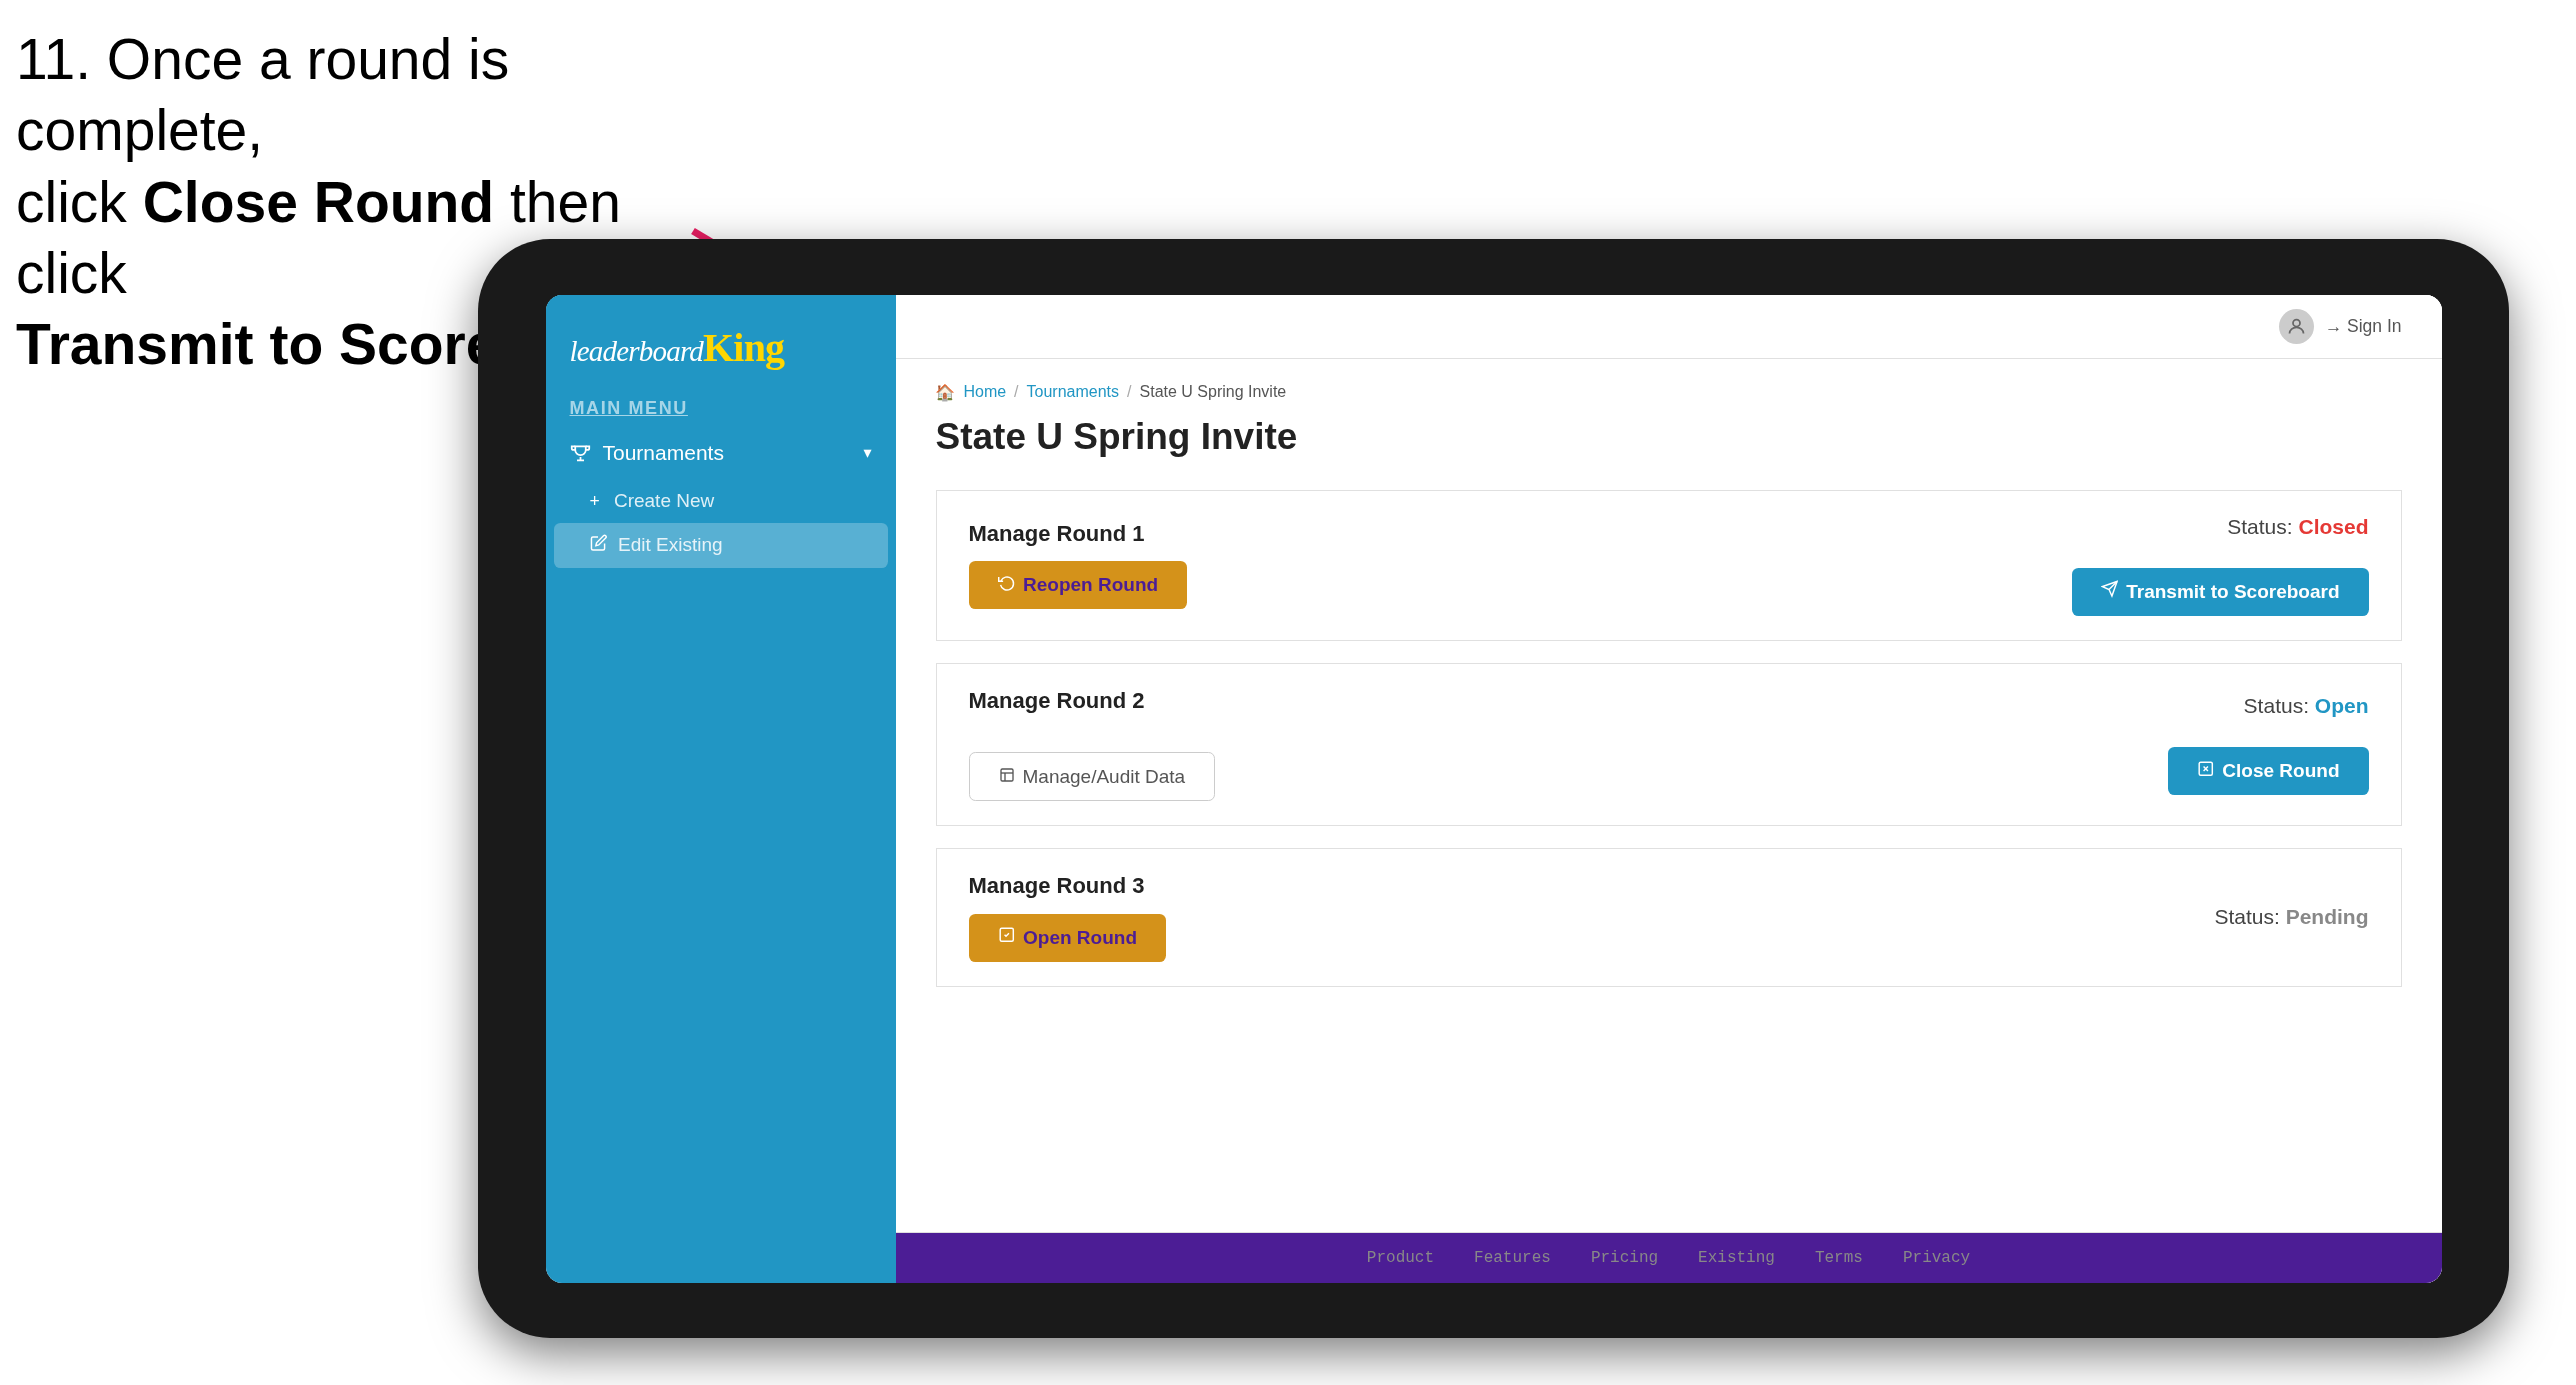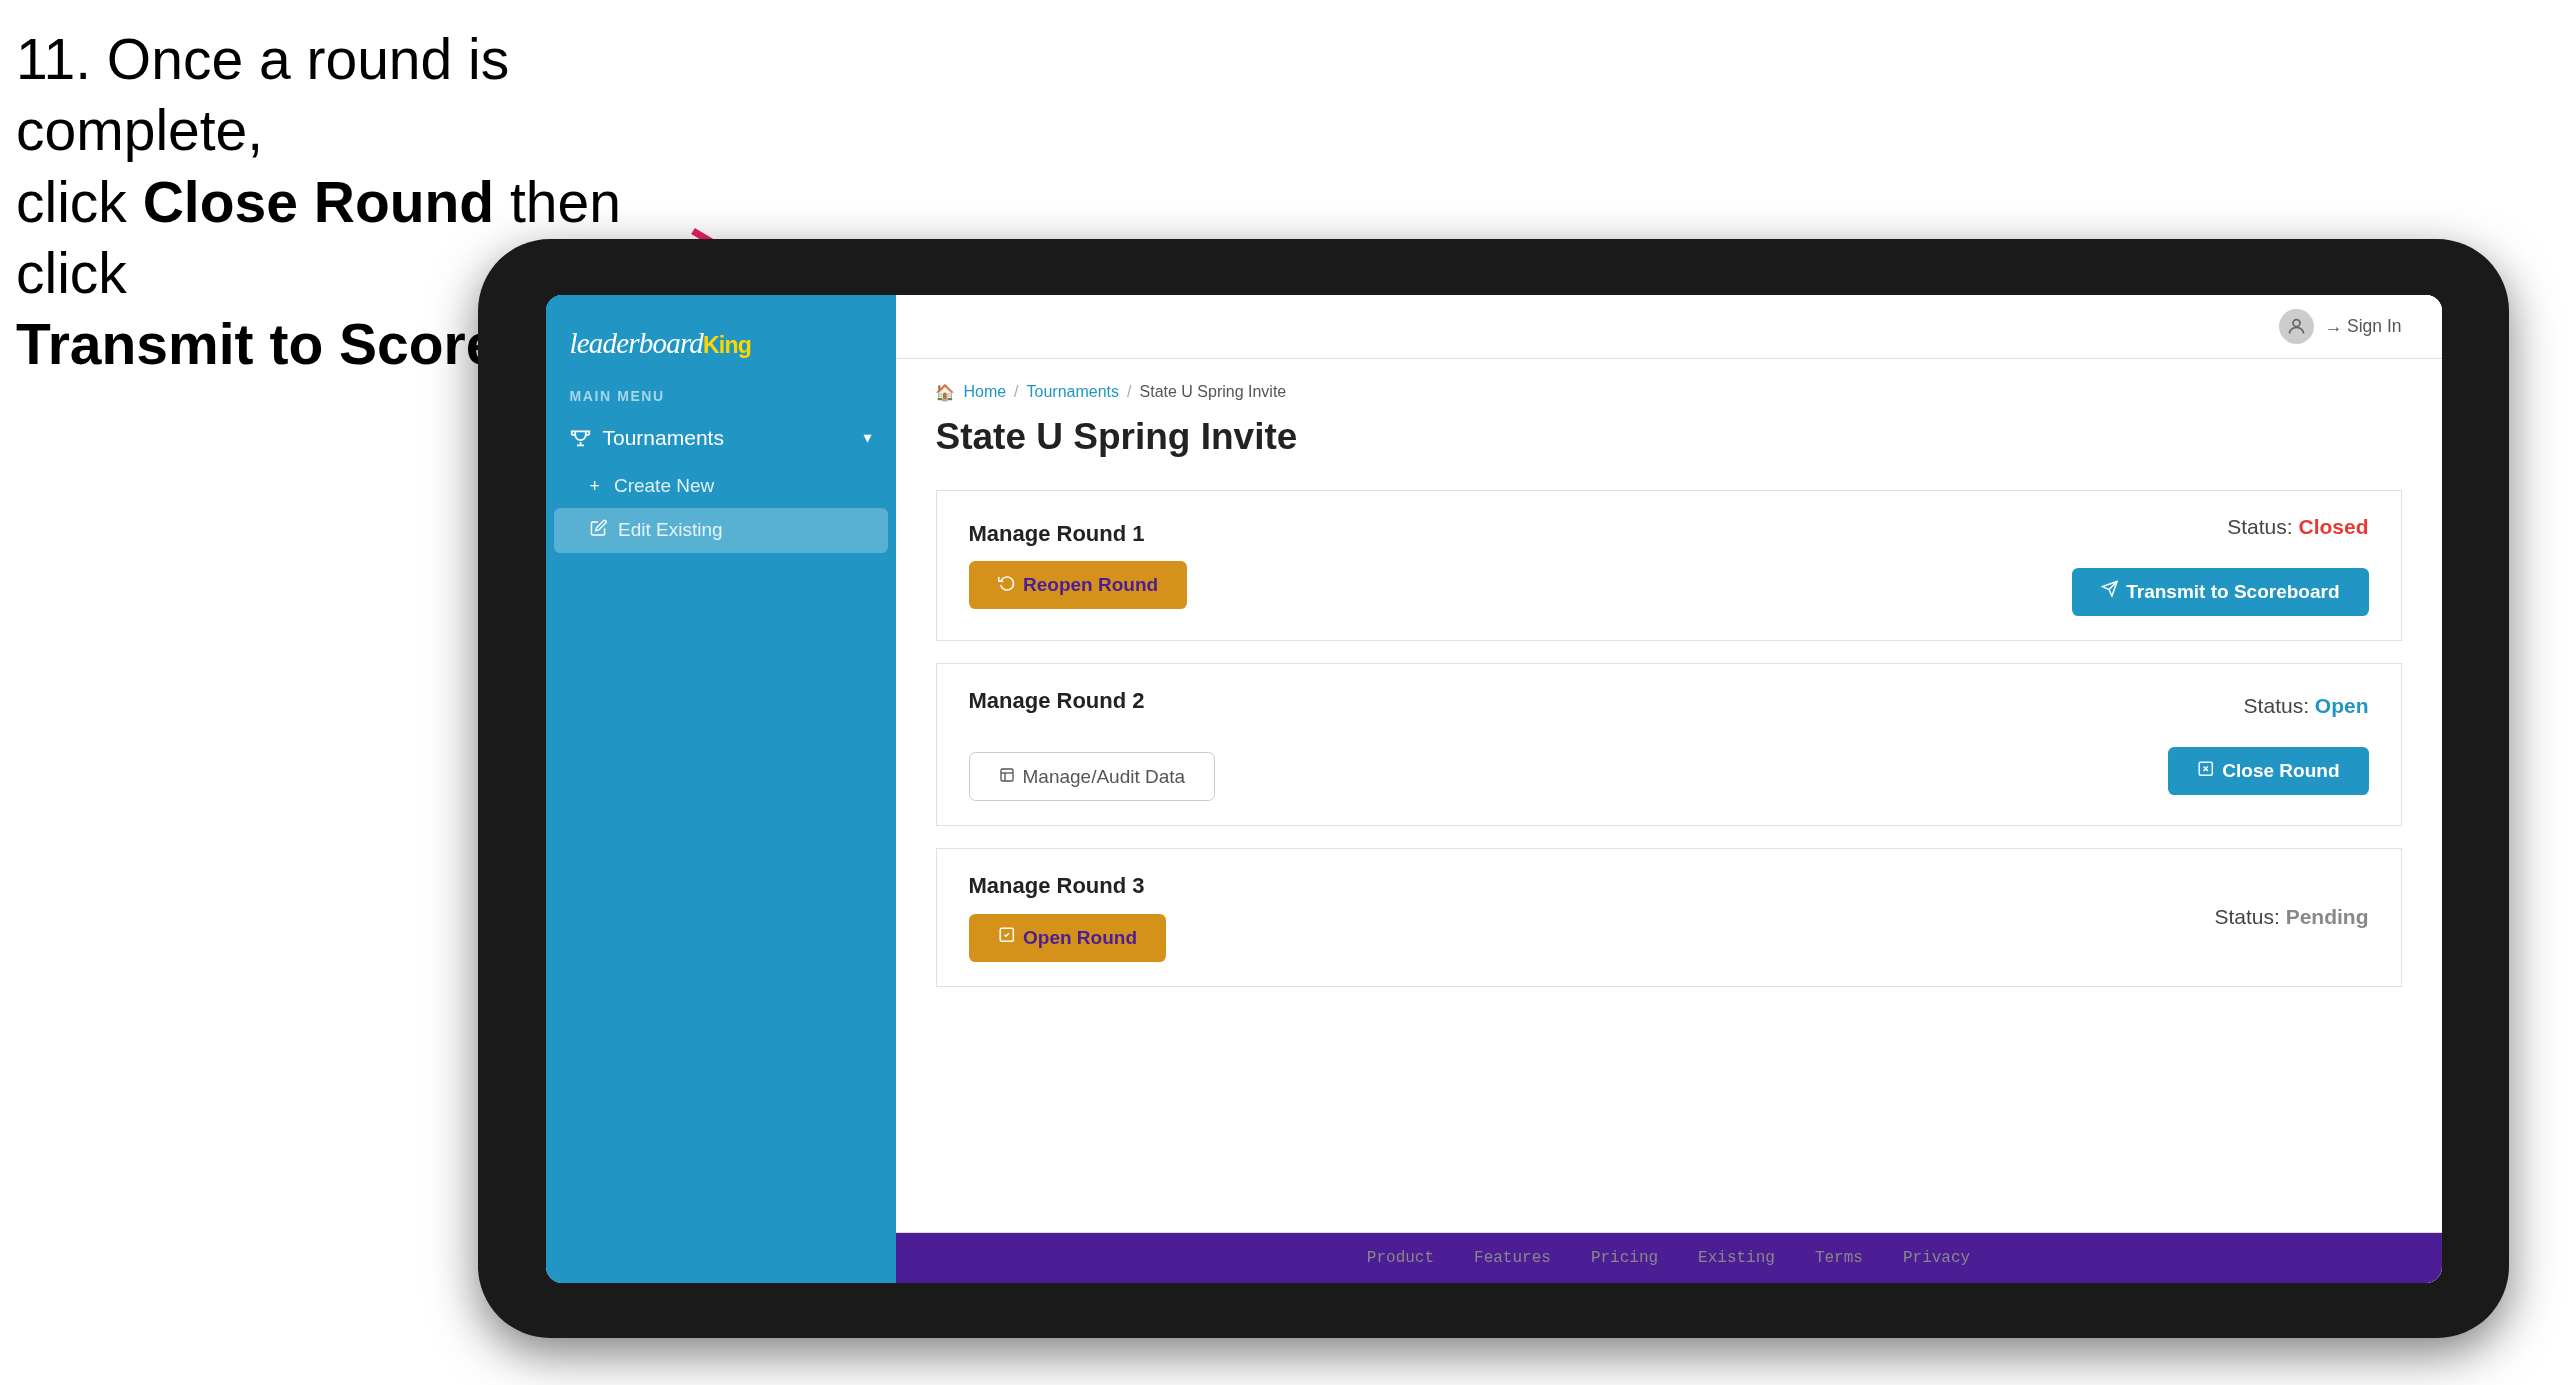--- a/index.html
+++ b/index.html
@@ -100,25 +100,26 @@
     .logo-king {
       color: #ffc107;
       font-weight: 900;
       font-family: Arial Black, sans-serif;
       font-size: 35px;
       font-style: normal;
     }
 
     .main-menu-label {
       color: rgba(255,255,255,0.6);
-      font-size: 14px;
+      font-size: 18px;
       font-weight: 700;
       letter-spacing: 1.6px;
       padding: 8px 24px 8px 24px;
       text-transform: uppercase;
+      text-decoration: underline;
     }
 
     .sidebar-nav {
       display: flex;
       flex-direction: column;
       padding: 0 0;
     }
 
     .nav-item-tournaments {
       display: flex;
@@ -341,21 +342,21 @@
   <polygon points="1840,870 1780,820 1810,890" fill="#e91e63"></polygon>
 </svg>
 
 <div class="tablet-outer">
   <div class="tablet-inner">
     <div class="app-layout">
 
       <div class="sidebar">
         <div class="logo-area">
           <div class="logo-text">
-            <span style="font-family:Georgia,serif;font-style:italic;color:#fff;font-size:29px;">leaderboard</span><span class="logo-king" style="font-family:Liberation Sans, sans-serif;font-weight:900;color:#ffd600;font-size:23px;font-style:normal;margin-top:32px;">King</span>
+            <span style="font-family:Georgia,serif;font-style:italic;color:#fff;font-size:29px;">leaderboard</span><span class="logo-king" style="font-family:Liberation Serif, serif;font-weight:900;color:#ffd600;font-size:40px;font-style:normal;margin-top:32px;">King</span>
           </div>
         </div>
         <div class="main-menu-label">MAIN MENU</div>
         <div class="sidebar-nav">
           <div class="nav-item-tournaments">
             <div class="nav-item-tournaments-left">
               <span class="nav-icon">
                 <svg width="21" height="21" viewBox="0 0 24 24" fill="none" stroke="white" stroke-width="2">
                     <path d="M6 9H4a2 2 0 0 1-2-2V5h4"></path>
                     <path d="M18 9h2a2 2 0 0 0 2-2V5h-4"></path>

